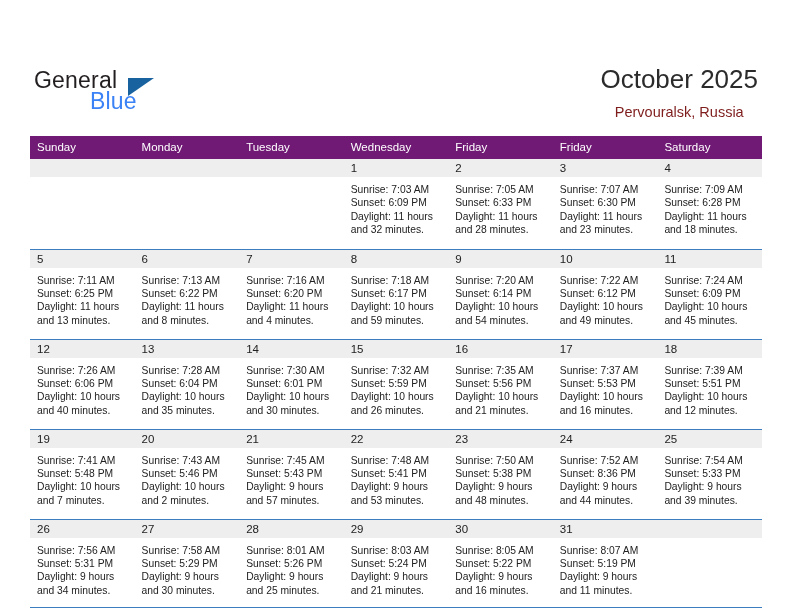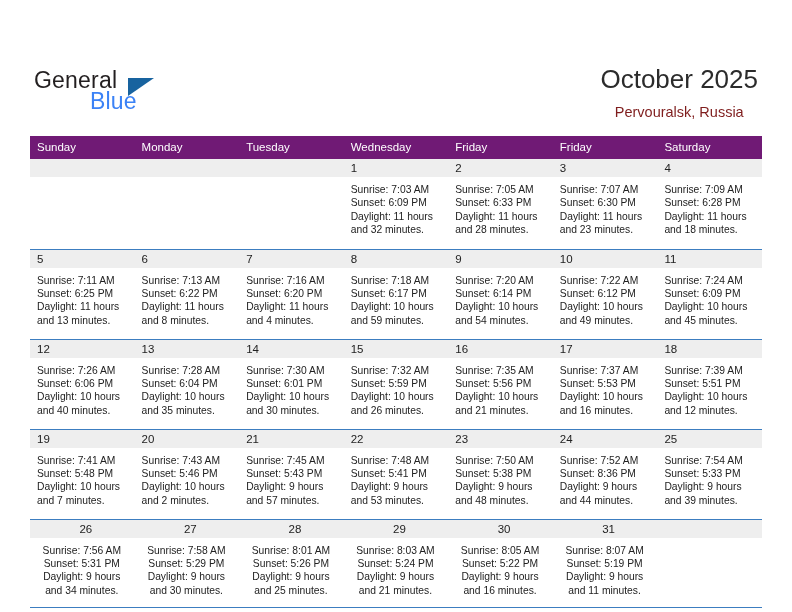--- a/index.html
+++ b/index.html
@@ -107,21 +107,20 @@
   .week-row td {
     padding: 0;
     vertical-align: top;
     border: none;
     border-bottom: 1px solid #3c7dc0;
     height: 90px;
     box-sizing: border-box;
   }
   .week-row:last-child td {
     height: 88px;
-    text-align: center;
   }
   .cell {
     position: relative;
     height: 100%;
     box-sizing: border-box;
   }
   .cell-empty .daynum-band {
     background: #eeeeee;
   }
   .daynum-band {

